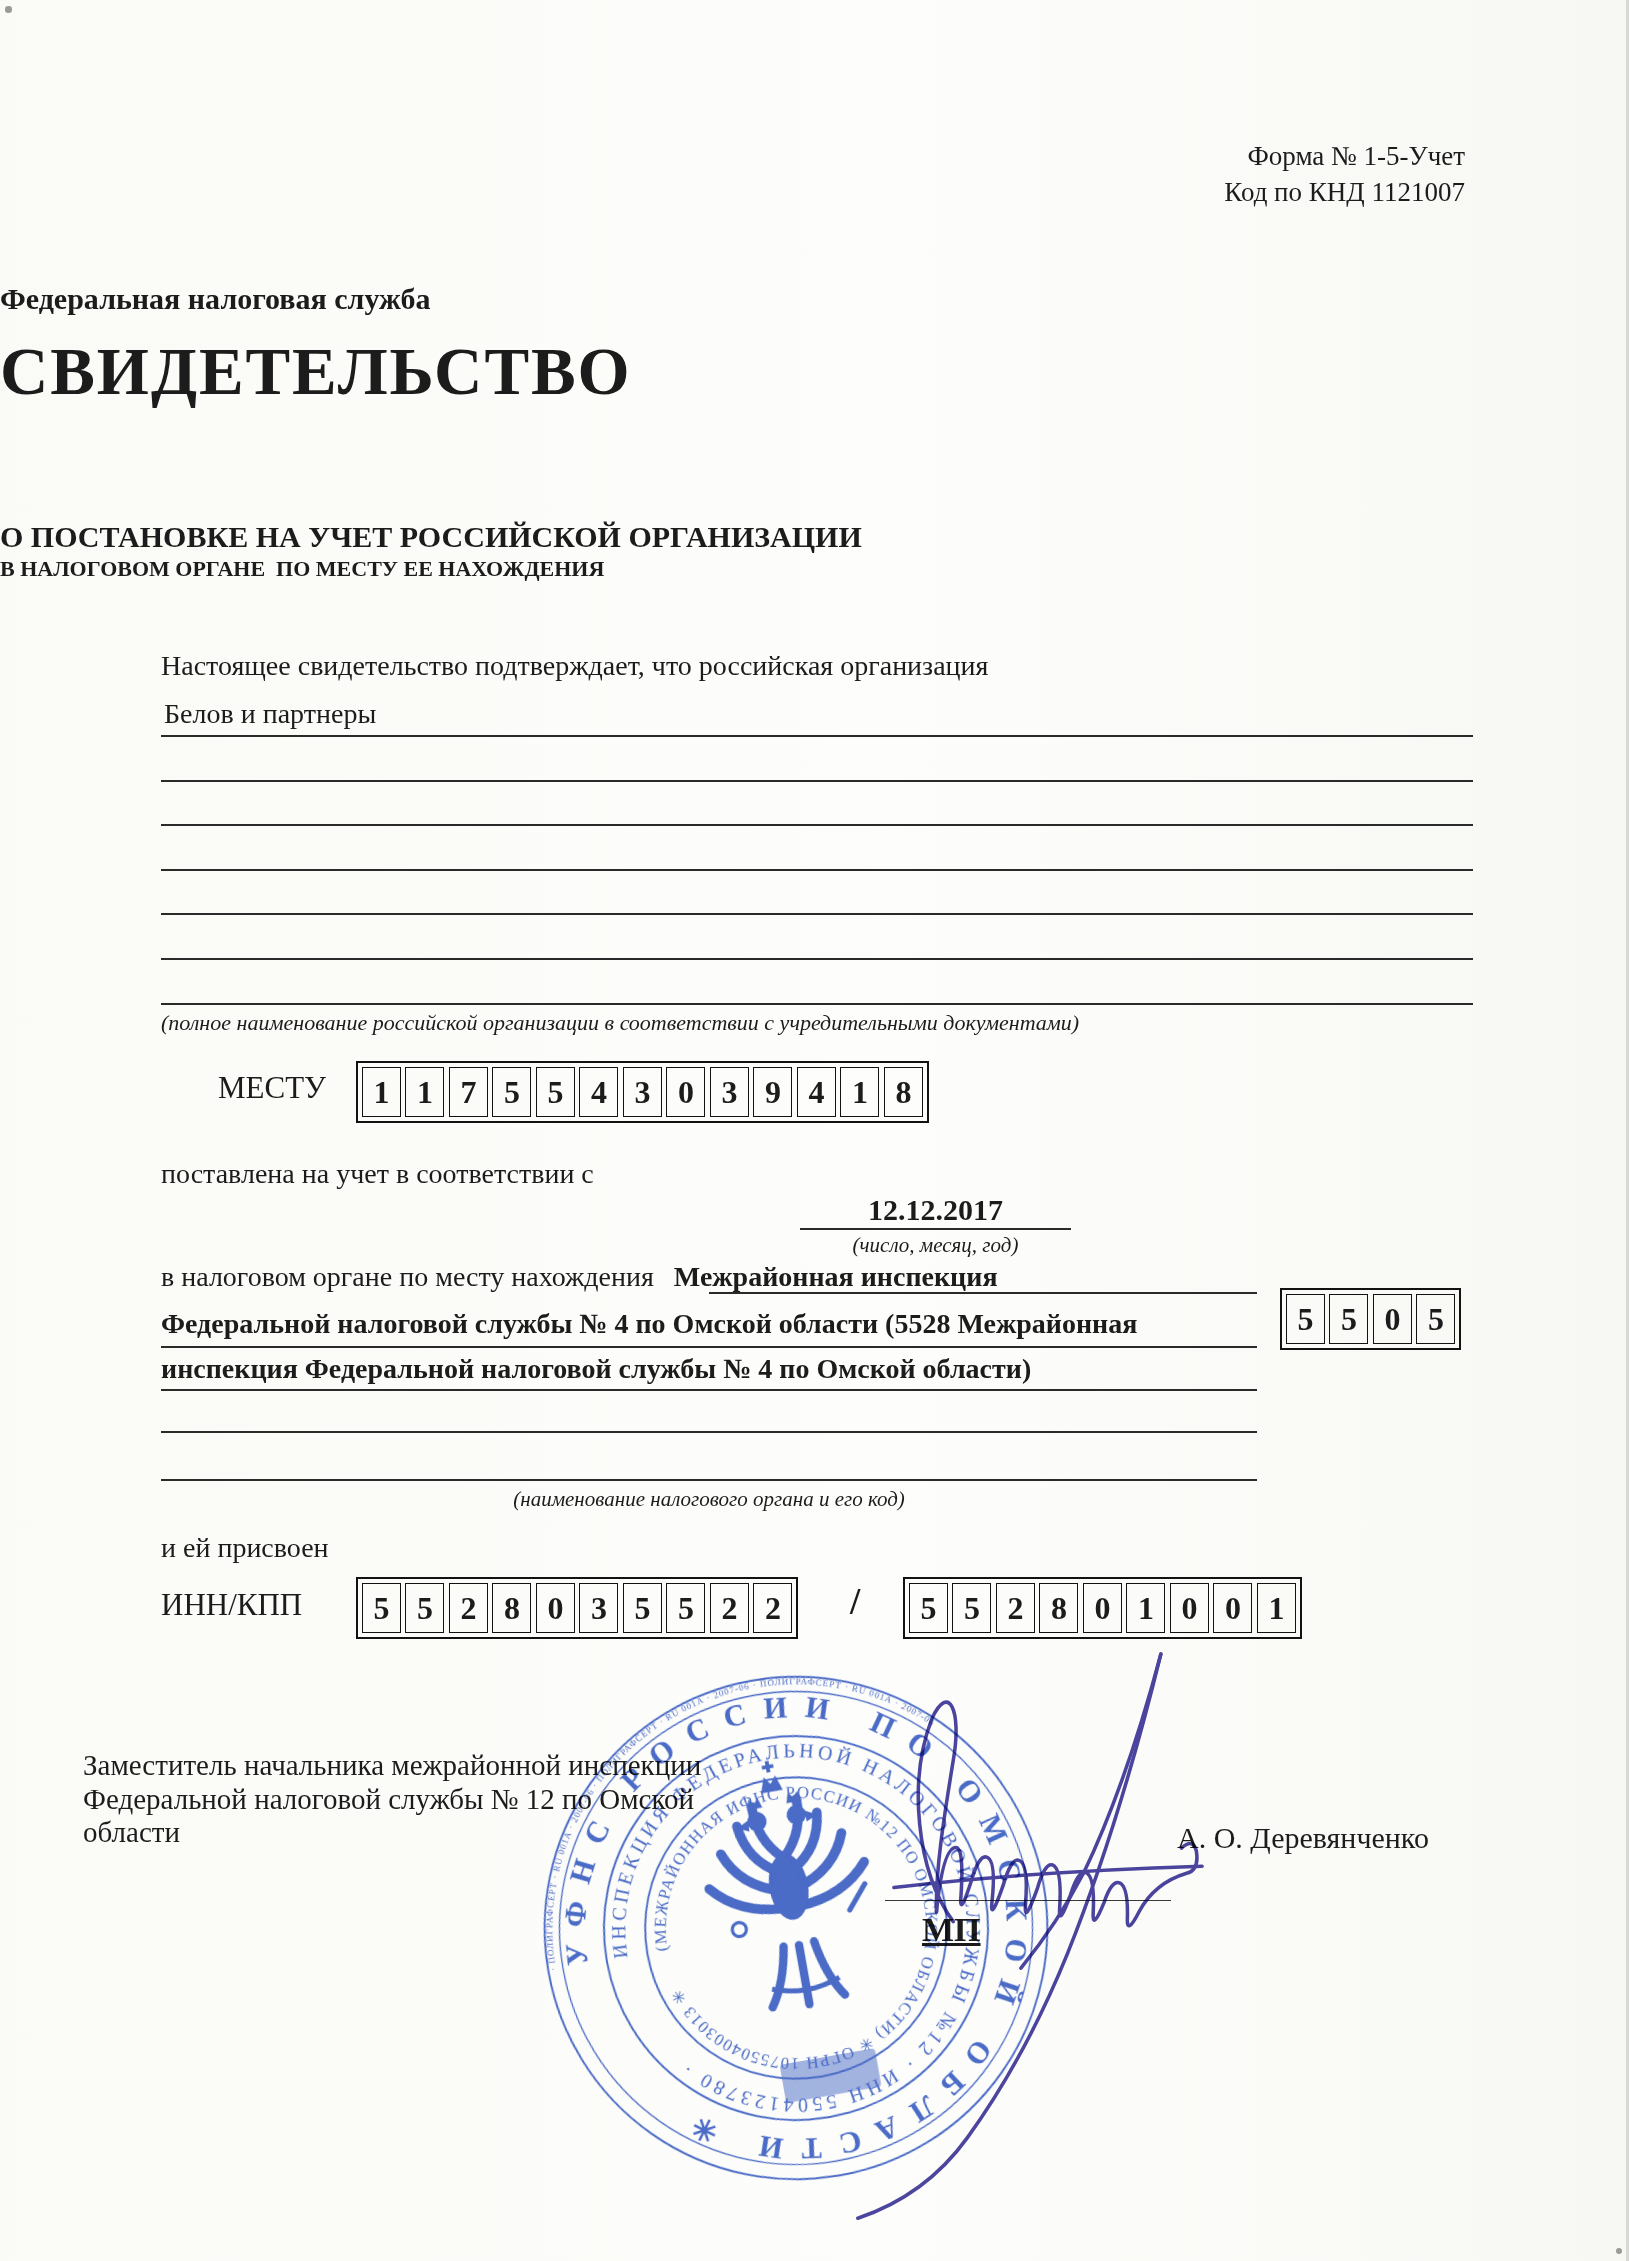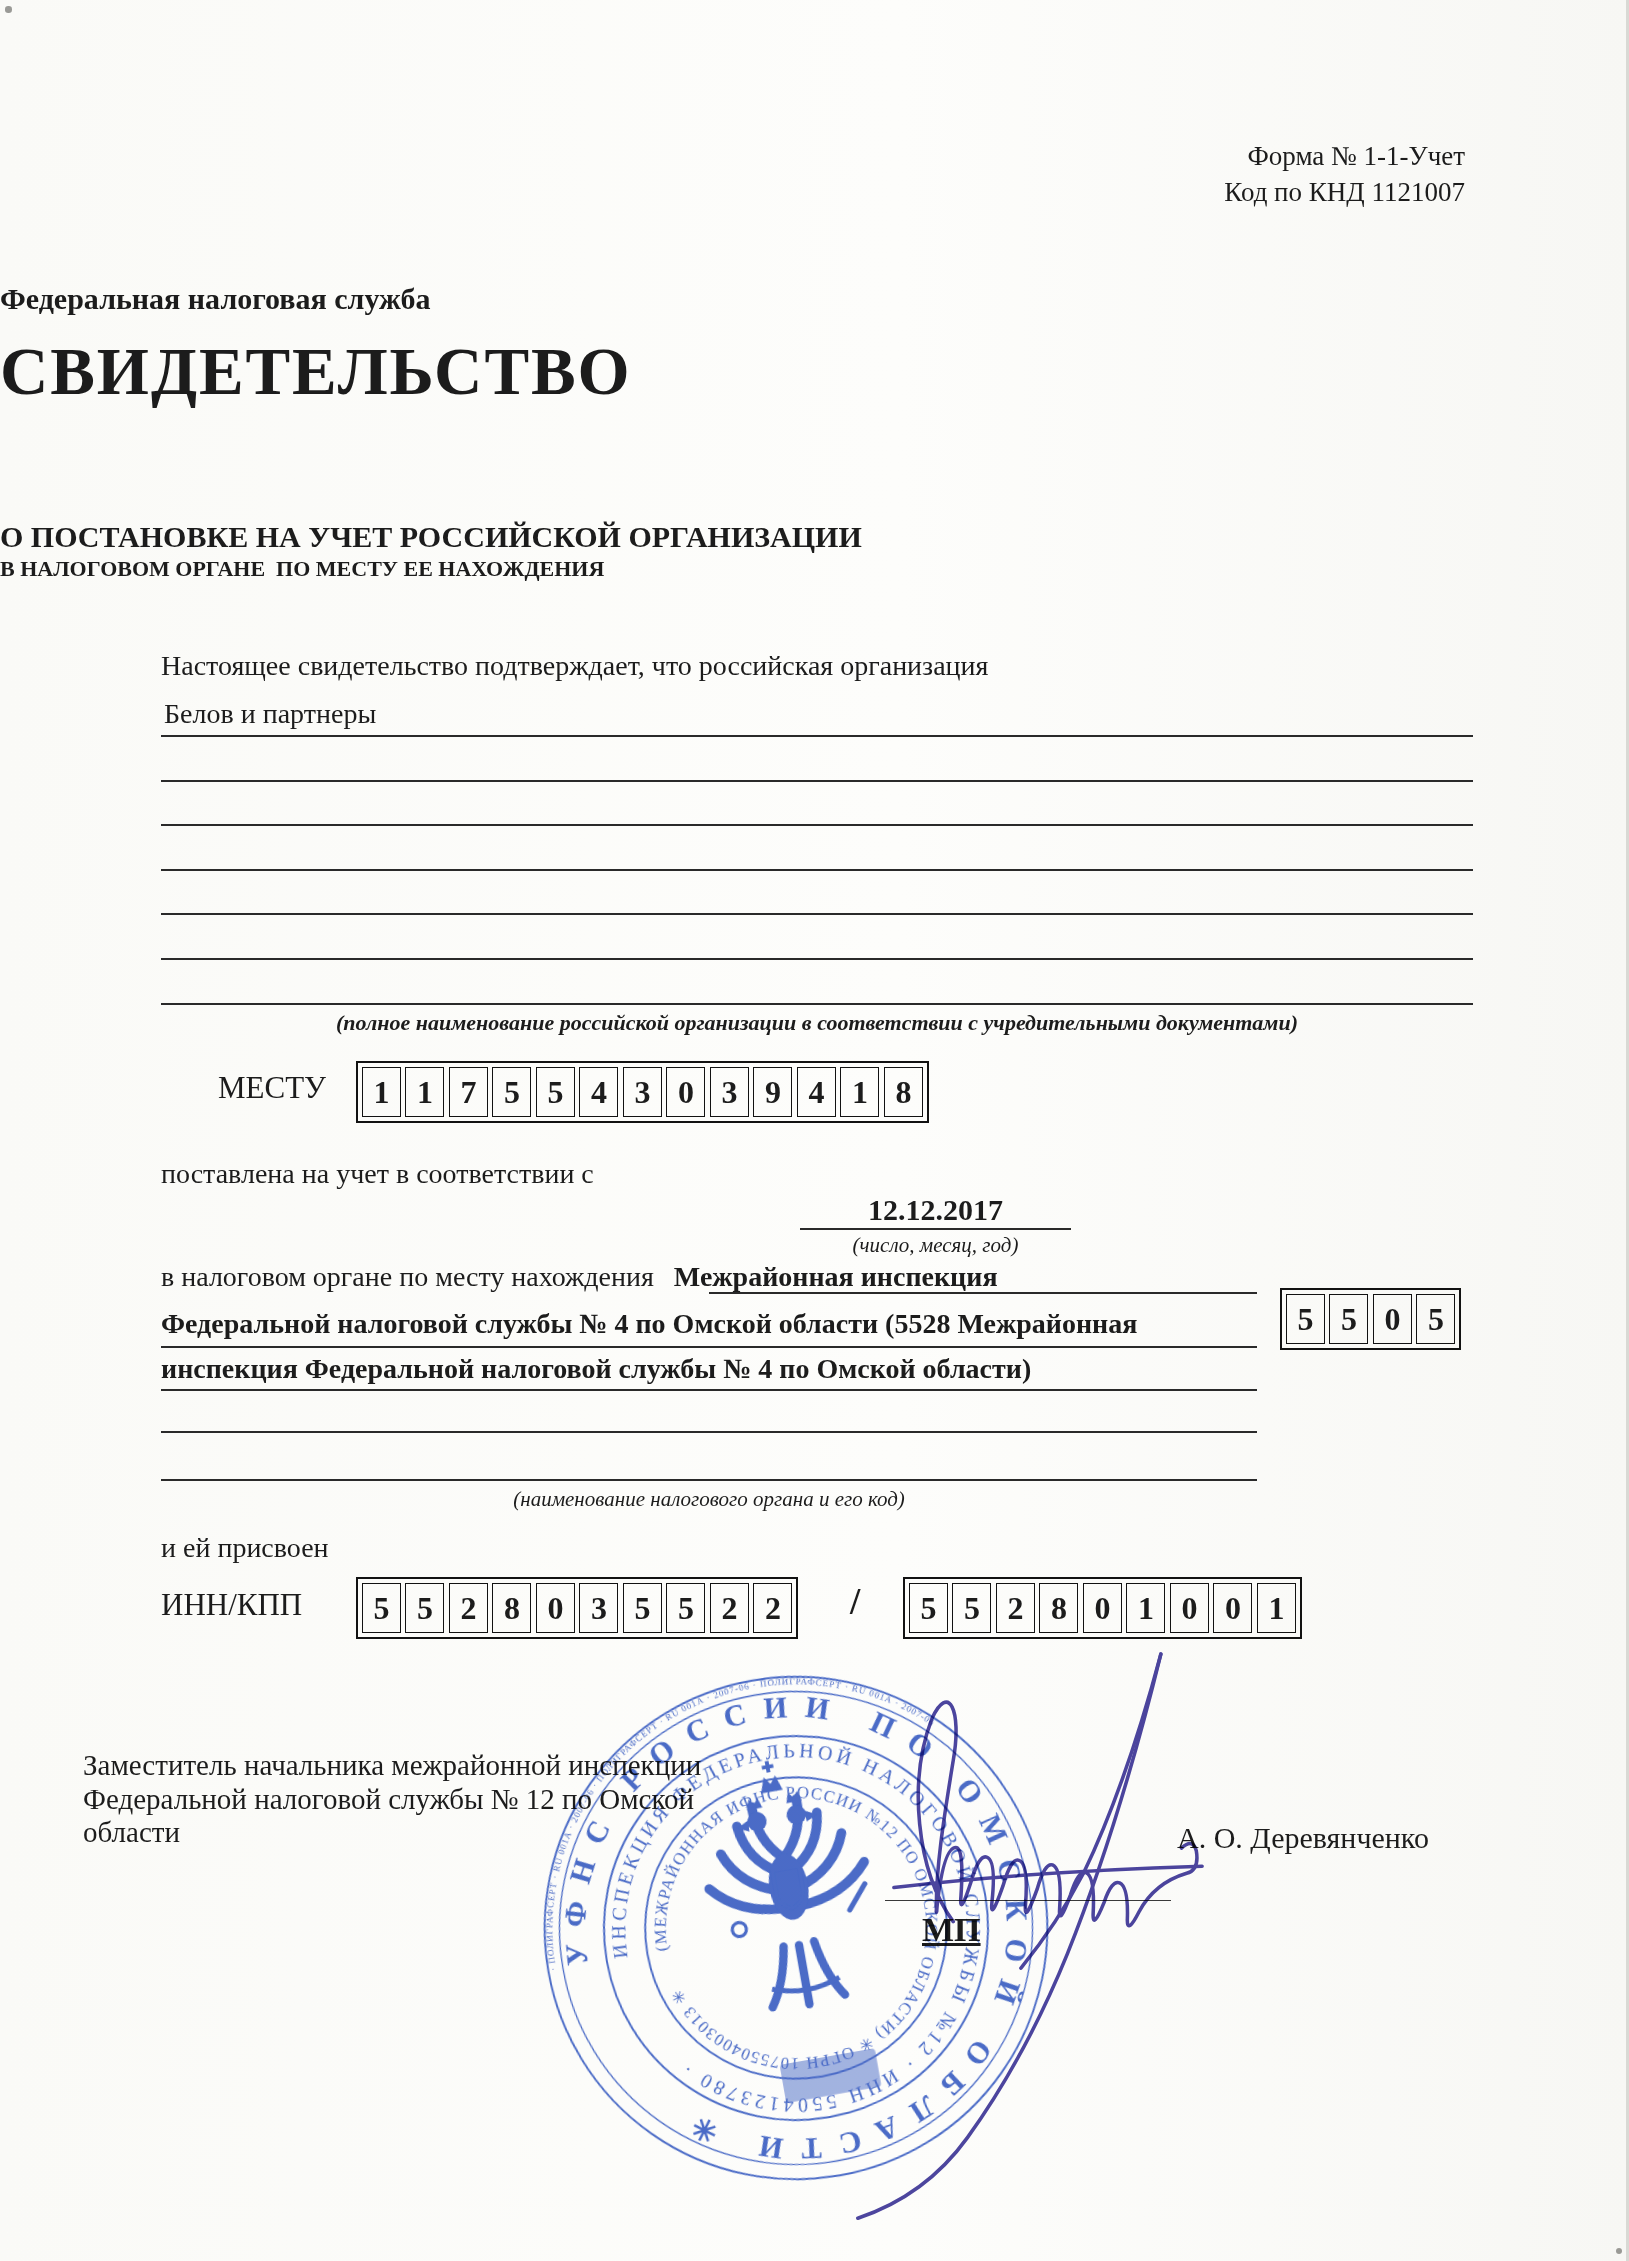--- a/index.html
+++ b/index.html
@@ -24,40 +24,40 @@
 </head>
 <body>
 
 <div class="page">
 
   <div class="speck" style="left:5.2px; top:6.4px; width:6.4px; height:6.4px;"></div>
   <div class="speck" style="left:1616px; top:2248px; width:6.4px; height:6.4px;"></div>
   <div class="scan-edge"></div>
 
   <div class="t" style="right:165px; top:139px; text-align:right; font-size:27px; line-height:1.32;">
-    <div>Форма № 1-1-Учет</div>
+    <div>Форма № 1-5-Учет</div>
     <div>Код по КНД 1121007</div>
   </div>
 
   <div class="t center b" style="top:282px; font-size:30px;">Федеральная налоговая служба</div>
   <div class="t center b" style="top:333px; font-size:67px; letter-spacing:1.9px;">СВИДЕТЕЛЬСТВО</div>
   <div class="t center b" style="top:520px; font-size:30px;">О ПОСТАНОВКЕ НА УЧЕТ РОССИЙСКОЙ ОРГАНИЗАЦИИ</div>
   <div class="t center b" style="top:556px; font-size:22px; white-space:pre;">В НАЛОГОВОМ ОРГАНЕ  ПО МЕСТУ ЕЕ НАХОЖДЕНИЯ</div>
 
   <div class="t" style="left:161px; top:650px; font-size:28px;">Настоящее свидетельство подтверждает, что российская организация</div>
   <div class="t" style="left:164px; top:698px; font-size:28px;">Белов и партнеры</div>
 
   <div class="rule" style="left:161px; top:735px; width:1312px;"></div>
   <div class="rule" style="left:161px; top:780px; width:1312px;"></div>
   <div class="rule" style="left:161px; top:824px; width:1312px;"></div>
   <div class="rule" style="left:161px; top:869px; width:1312px;"></div>
   <div class="rule" style="left:161px; top:913px; width:1312px;"></div>
   <div class="rule" style="left:161px; top:958px; width:1312px;"></div>
   <div class="rule" style="left:161px; top:1003px; width:1312px;"></div>
-  <div class="t it" style="left:161px; top:1010px; width:1312px; text-align:center; font-size:22px;font-weight:bold;">(полное наименование российской организации в соответствии с учредительными документами)</div>
+  <div class="t it" style="left:161px; top:1010px; width:1312px; text-align:left; font-size:22px;">(полное наименование российской организации в соответствии с учредительными документами)</div>
 
   <div class="t" style="left:218px; top:1070px; font-size:31px;">МЕСТУ</div>
   <div class="boxes" style="left:356px; top:1061px;">
     <div class="cell">1</div>
     <div class="cell">1</div>
     <div class="cell">7</div>
     <div class="cell">5</div>
     <div class="cell">5</div>
     <div class="cell">4</div>
     <div class="cell">3</div>

